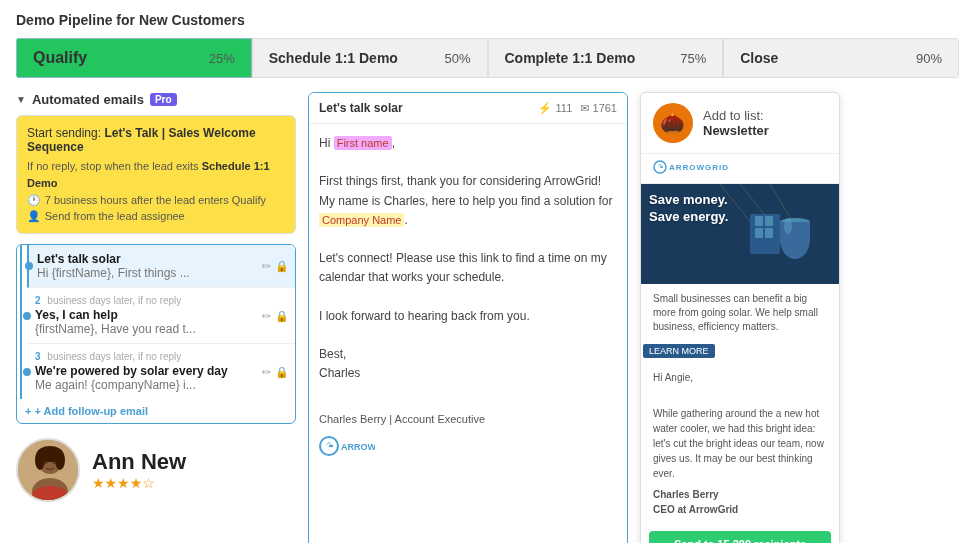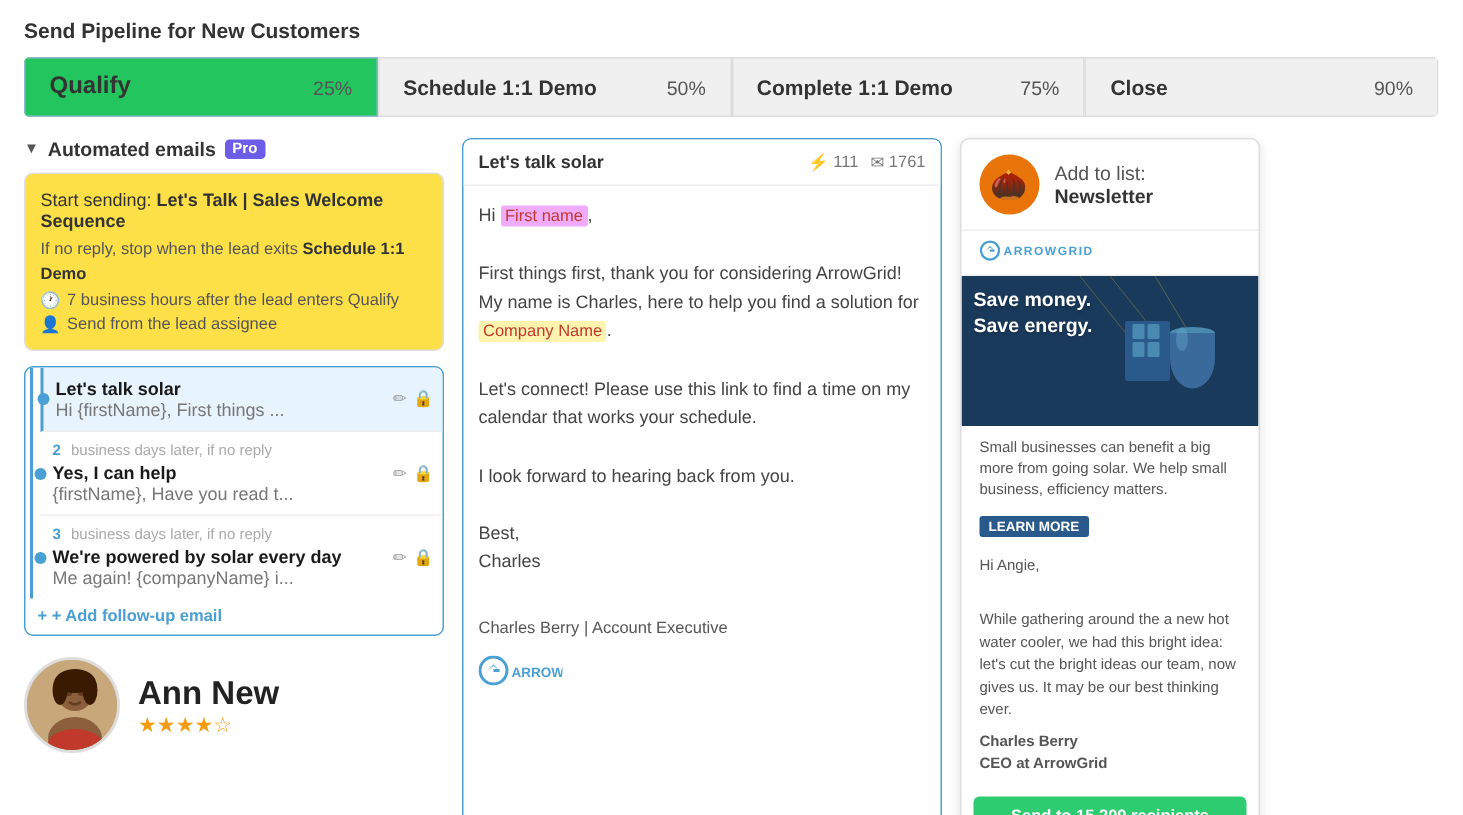--- a/index.html
+++ b/index.html
@@ -220,28 +220,28 @@
       text-shadow: 0 1px 2px rgba(0,0,0,0.3);
     }
     .nl-body-text {
       padding: 8px 12px;
       font-size: 10px;
       color: #555;
       line-height: 1.4;
     }
     .learn-more-btn {
       display: inline-block;
-      margin-left: 12px;
+      margin-left: 2px;
       margin-bottom: 6px;
       background: #2a5a8c;
       color: #fff;
       font-size: 9px;
       padding: 2px 6px;
       border-radius: 2px;
-      font-weight: 700;
+      font-weight: 400;
     }
     .send-btn {
       margin: 8px;
       background: #2ecc71;
       color: #fff;
       font-size: 11px;
       font-weight: 600;
       padding: 7px 10px;
       border: none;
       border-radius: 4px;
@@ -276,21 +276,21 @@
       top: 0; bottom: 0;
       width: 2px;
       background: #4a9fd4;
     }
   </style>
 </head>
 <body>
 
 <div class="page-wrapper">
 
-  <div class="page-title">Send Pipeline for New Customers</div>
+  <div class="page-title">Demo Pipeline for New Customers</div>
 
   <div class="pipeline-stages">
     <div class="stage active">
       <span class="stage-name">Qualify</span>
       <span class="stage-pct">25%</span>
     </div>
     <div class="stage">
       <span class="stage-name">Schedule 1:1 Demo</span>
       <span class="stage-pct">50%</span>
     </div>

